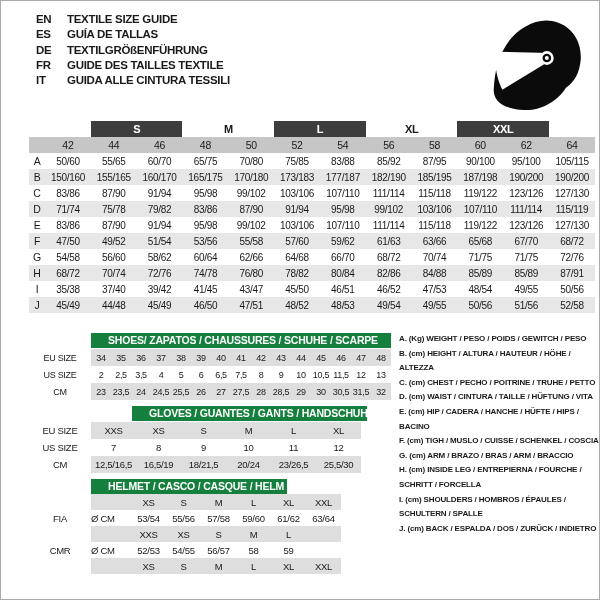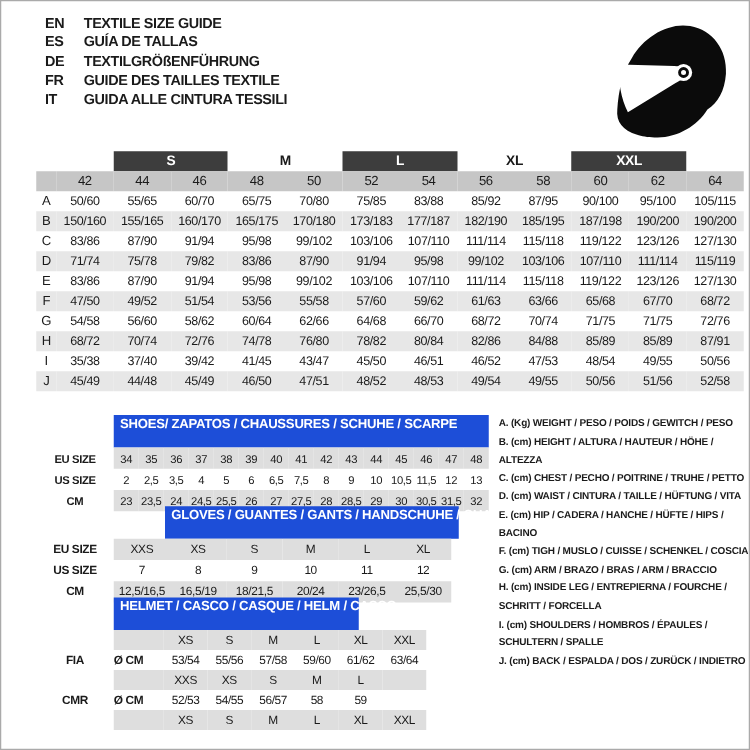--- a/index.html
+++ b/index.html
@@ -7,38 +7,38 @@
         font-family:"Liberation Sans","DejaVu Sans",sans-serif;color:#1a1a1a;overflow:hidden;}
   
   .langs{position:absolute;left:35px;top:11px;}
   .lang-row{display:flex;font-weight:bold;font-size:11.5px;line-height:15.3px;letter-spacing:-0.3px;}
   .lang-code{width:31px;}
   
   .helmet-icon{position:absolute;left:474px;top:4px;width:114px;height:106px;}
   
   table{border-collapse:collapse;table-layout:fixed;}
   td{padding:0;white-space:nowrap;}
-  .lab{text-align:left;font-weight:bold;font-size:9.5px;letter-spacing:-0.2px;}
-  .bar{background:#1d4ed8;color:#fff;font-weight:bold;font-size:10.5px;height:26px;line-height:15px;
-       padding-left:5px;text-align:left;letter-spacing:-0.2px;}
+  .lab{text-align:left;font-weight:normal;font-size:9.5px;letter-spacing:-0.2px;}
+  .bar{background:#15803d;color:#fff;font-weight:bold;font-size:10.5px;height:15px;line-height:15px;
+       padding-left:17px;text-align:left;letter-spacing:-0.2px;}
   .bar.w240{width:235px;box-sizing:border-box;margin-left:41px;}
   .bar.w196{width:196px;box-sizing:border-box;}
   
   #main-table{position:absolute;left:28px;top:120px;width:566px;}
   #main-table td{text-align:center;font-size:10px;height:16px;letter-spacing:-0.3px;}
   #main-table .grp{font-weight:bold;font-size:11px;height:15px;}
   #main-table .dark{background:#3d3d3d;color:#fff;}
   #main-table .band{background:#c6c6c6;font-size:10.5px;}
   #main-table tr.alt td{background:#e7e7e7;}
   #main-table .rowkey{font-size:10.5px;}
   .c-key{width:16px;}
   
   .sub td{height:17px;font-size:9px;text-align:center;letter-spacing:-0.3px;}
   .sub .shade{background:#dedede;}
-  .sub .unit{text-align:left;font-weight:bold;font-size:9.5px;}
+  .sub .unit{text-align:left;font-weight:normal;font-size:9.5px;}
   #shoes-table{position:absolute;left:28px;top:331px;width:362px;}
   #gloves-table{position:absolute;left:28px;top:404px;width:332px;}
   #gloves-table td{font-size:9.5px;}
   #helmet-table{position:absolute;left:28px;top:477px;width:312px;}
   #helmet-table td{height:16px;font-size:9.5px;}
   .c-lab{width:62px;}
   .c-unit{width:40px;}
   
   .legend{position:absolute;left:398px;top:331px;width:200px;font-weight:bold;font-size:8px;
           line-height:14.6px;letter-spacing:-0.15px;}

